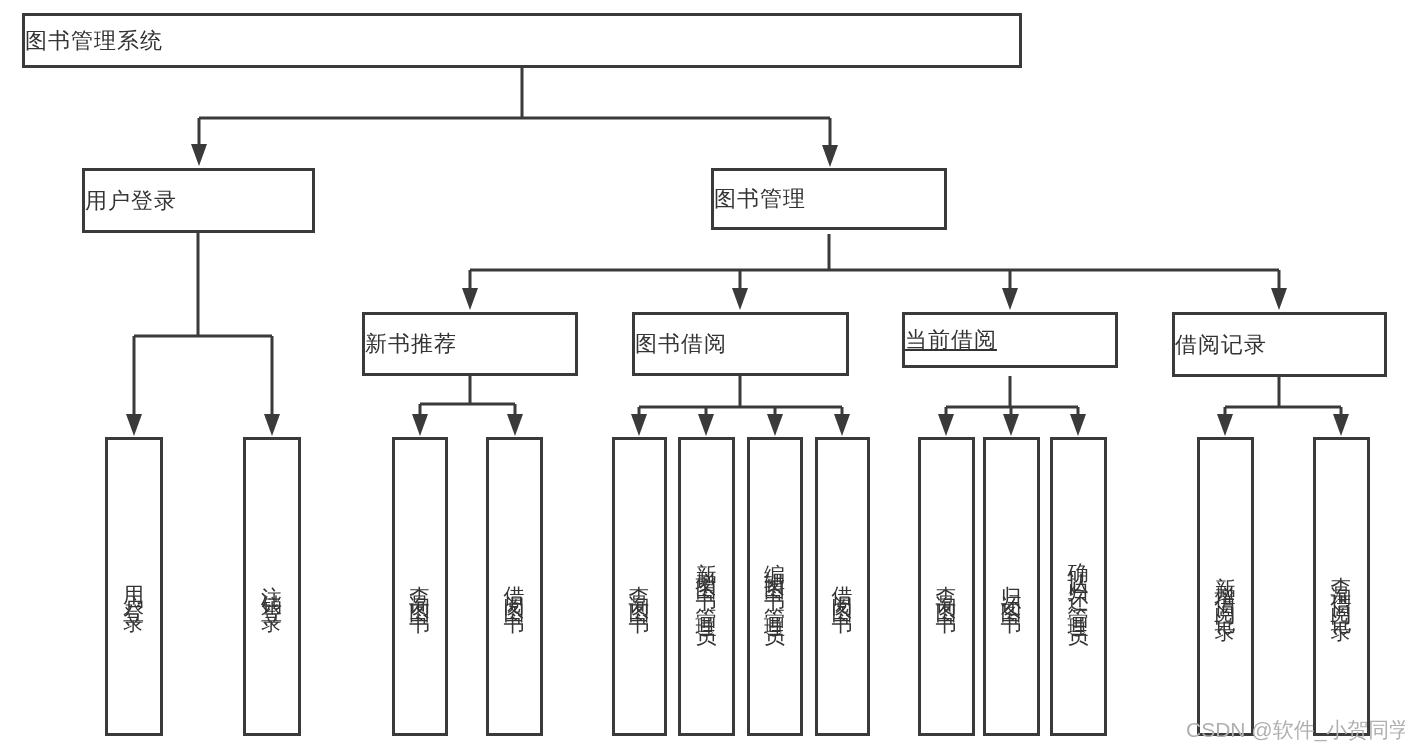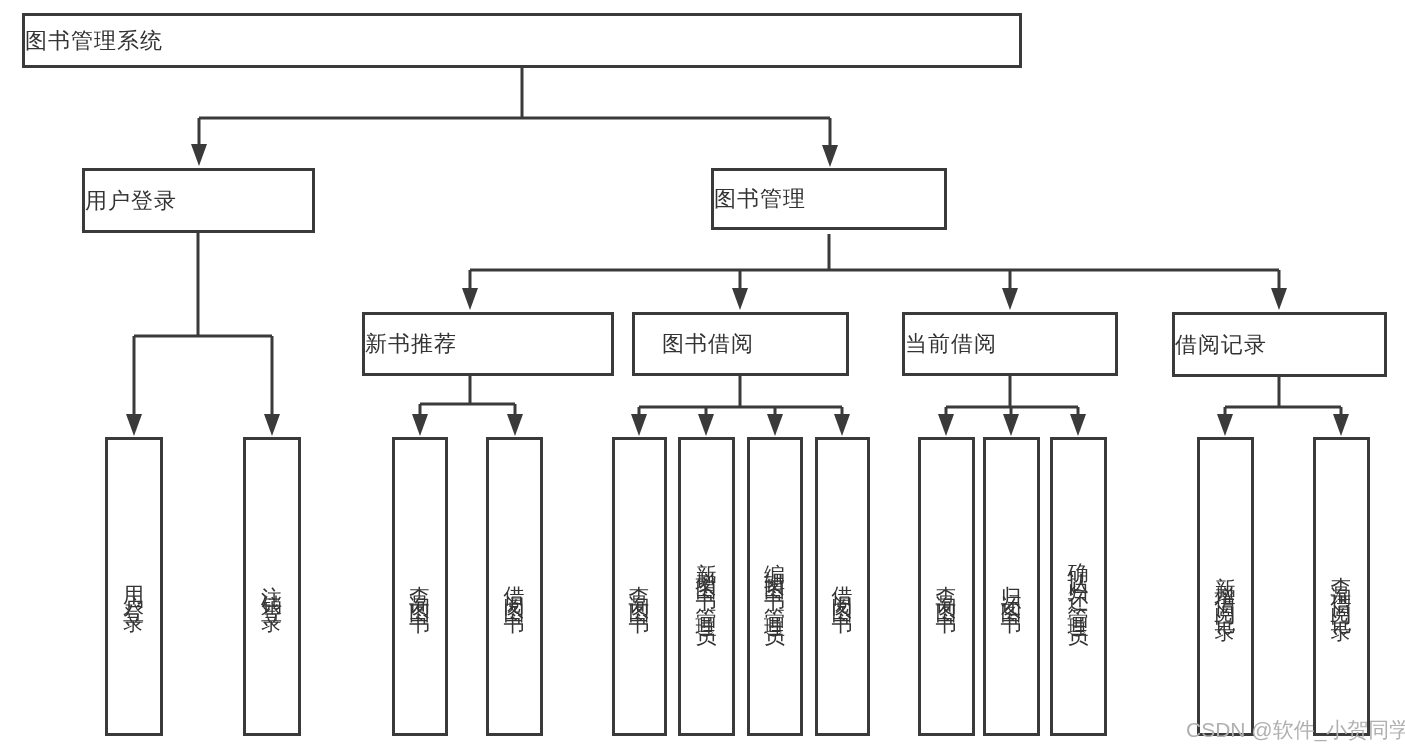--- a/index.html
+++ b/index.html
@@ -130,27 +130,27 @@
     <span class="lbl">图书管理系统</span>
   </div>
 
   <div class="node" style="left:82px; top:168px; width:233px; height:65px;">
     <span class="lbl">用户登录</span>
   </div>
   <div class="node" style="left:711px; top:168px; width:236px; height:62px;">
     <span class="lbl">图书管理</span>
   </div>
 
-  <div class="node" style="left:362px; top:312px; width:252px; height:64px;">
+  <div class="node" style="left:362px; top:312px; width:216px; height:64px;">
     <span class="lbl">新书推荐</span>
   </div>
-  <div class="node" style="left:632px; top:312px; width:217px; height:64px;padding-left:27px;">
+  <div class="node" style="left:632px; top:312px; width:217px; height:64px;">
     <span class="lbl">图书借阅</span>
   </div>
-  <div class="node" style="left:902px; top:312px; width:216px; height:64px;">
+  <div class="node" style="left:902px; top:312px; width:216px; height:56px;text-decoration:underline;">
     <span class="lbl">当前借阅</span>
   </div>
   <div class="node" style="left:1172px; top:312px; width:215px; height:65px;">
     <span class="lbl">借阅记录</span>
   </div>
 
   <div class="leaf" style="left:105px; width:58px;">
     <span class="vlbl">用户登录</span>
   </div>
   <div class="leaf" style="left:243px; width:58px;">

